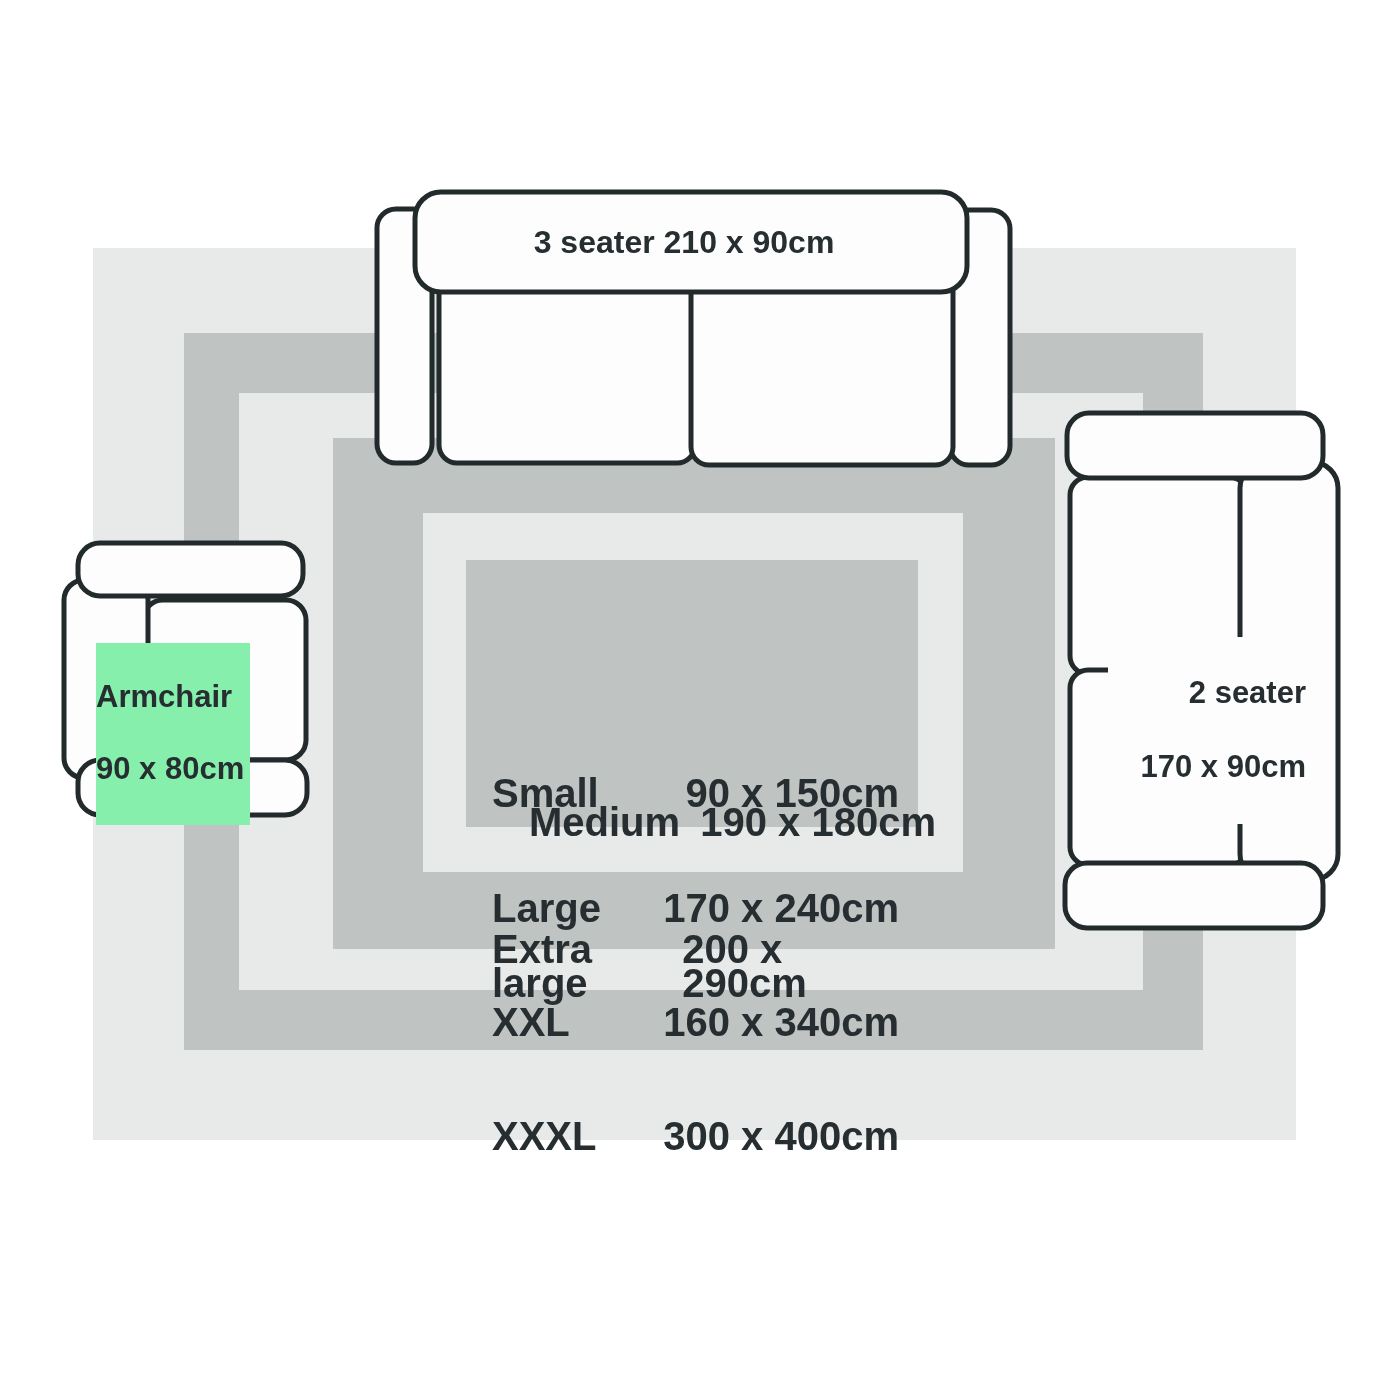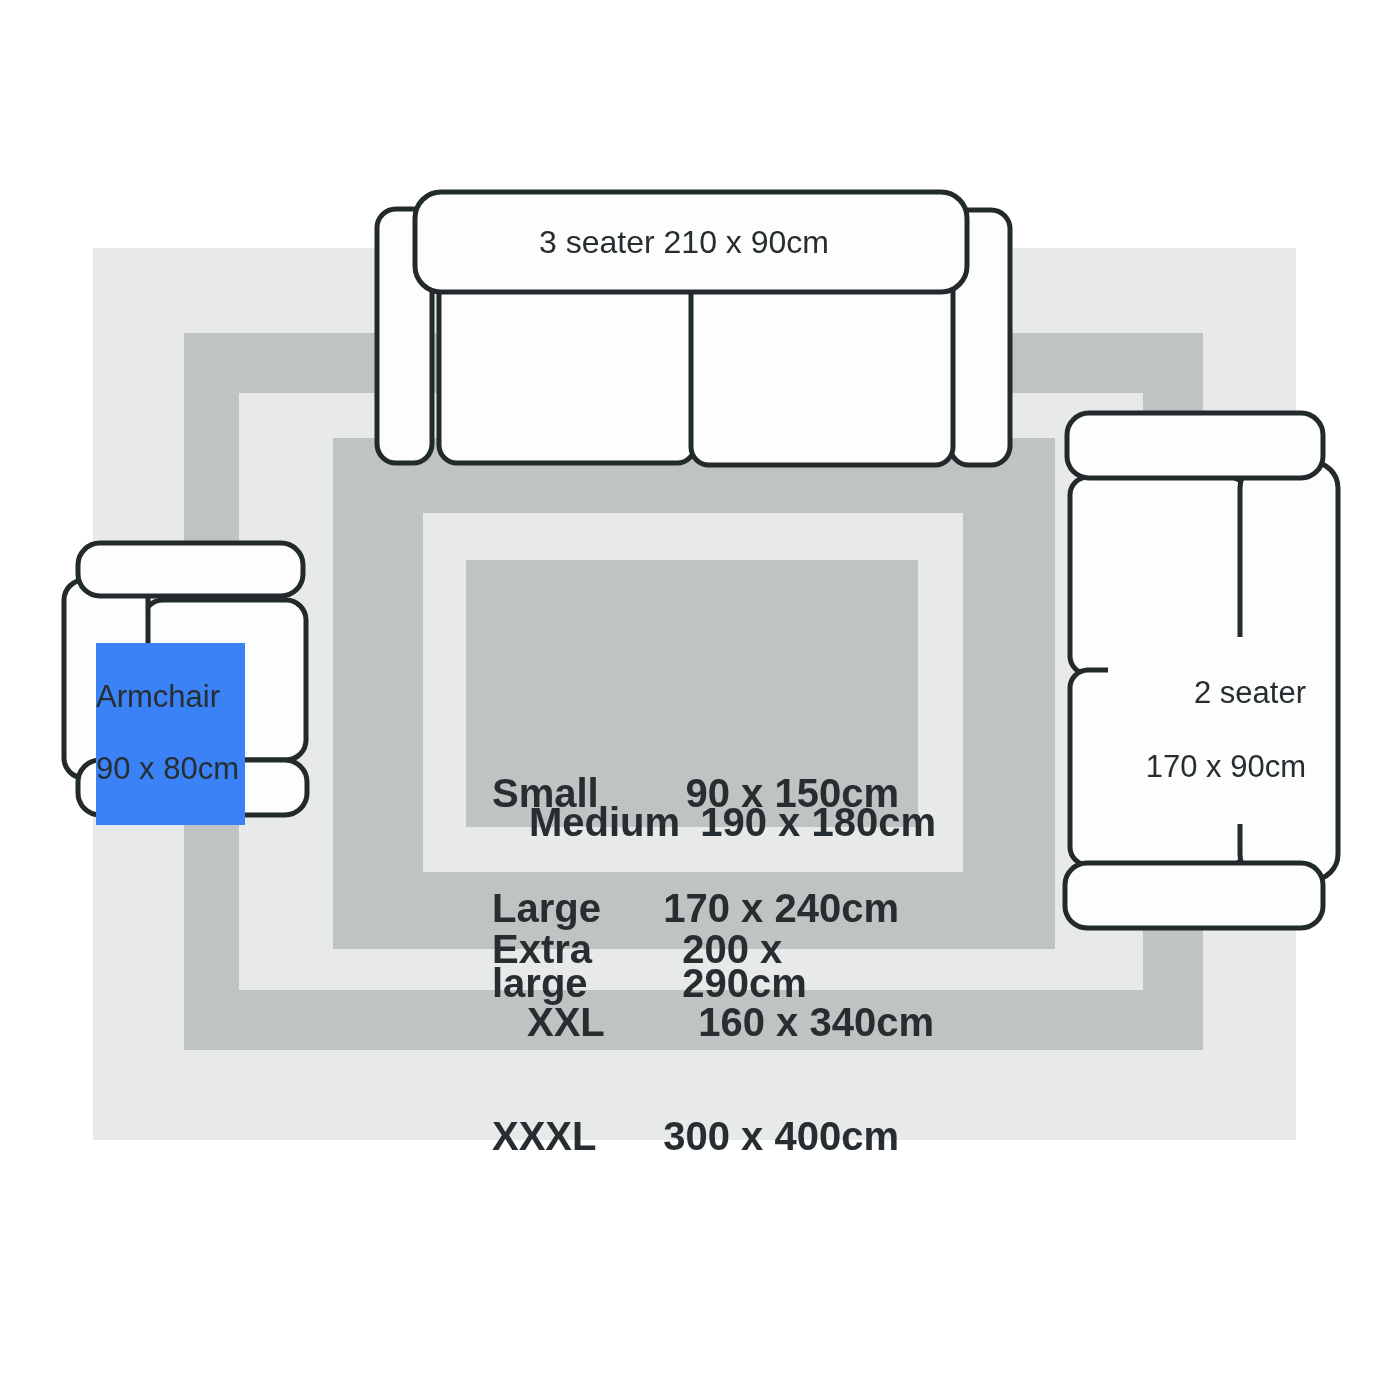--- a/index.html
+++ b/index.html
@@ -28,33 +28,33 @@
     pointer-events: none;
   }
   svg.furniture rect {
     fill: #fcfdfc;
     stroke: #222a2c;
     stroke-width: 5;
   }
 
   .label {
     position: absolute;
-    font-weight: normal;
+    font-weight: bold;
     white-space: pre-line;
   }
   #sofa3-label {
     left: 434px; top: 224px; width: 500px;
     text-align: center;
     font-size: 32px; line-height: 37px;
   }
   #armchair-label {
     left: 96px; top: 643px;
     text-align: left;
     font-size: 31px; line-height: 36px;
-    background: #3b82f6;
+    background: #86efac;
     padding: 0 6px 2px 0;
   }
   #sofa2-label {
     left: 1108px; top: 637px; width: 192px;
     text-align: right;
     font-size: 31px; line-height: 37px;
     background: #fcfdfc;
     padding: 0 0 2px 6px;
   }
 
@@ -63,21 +63,21 @@
     left: 492px; width: 407px; height: 34px;
     display: flex;
     justify-content: space-between;
     align-items: center;
     font-size: 40px; font-weight: bold; line-height: 34px;
   }
   #row-small  { top:  776px; }
   #row-medium { top:  805px; margin-left: 37px; }
   #row-large  { top:  891px; }
   #row-xl     { top:  949px; }
-  #row-xxl    { top: 1005px; margin-left: 35px; }
+  #row-xxl    { top: 1005px; }
   #row-xxxl   { top: 1119px; }
 </style>
 </head>
 <body>
 
 <div class="canvas">
 
   <div class="rug light" id="rug-xxxl"></div>
   <div class="rug mid" id="rug-xxl"></div>
   <div class="rug light" id="rug-xl"></div>

